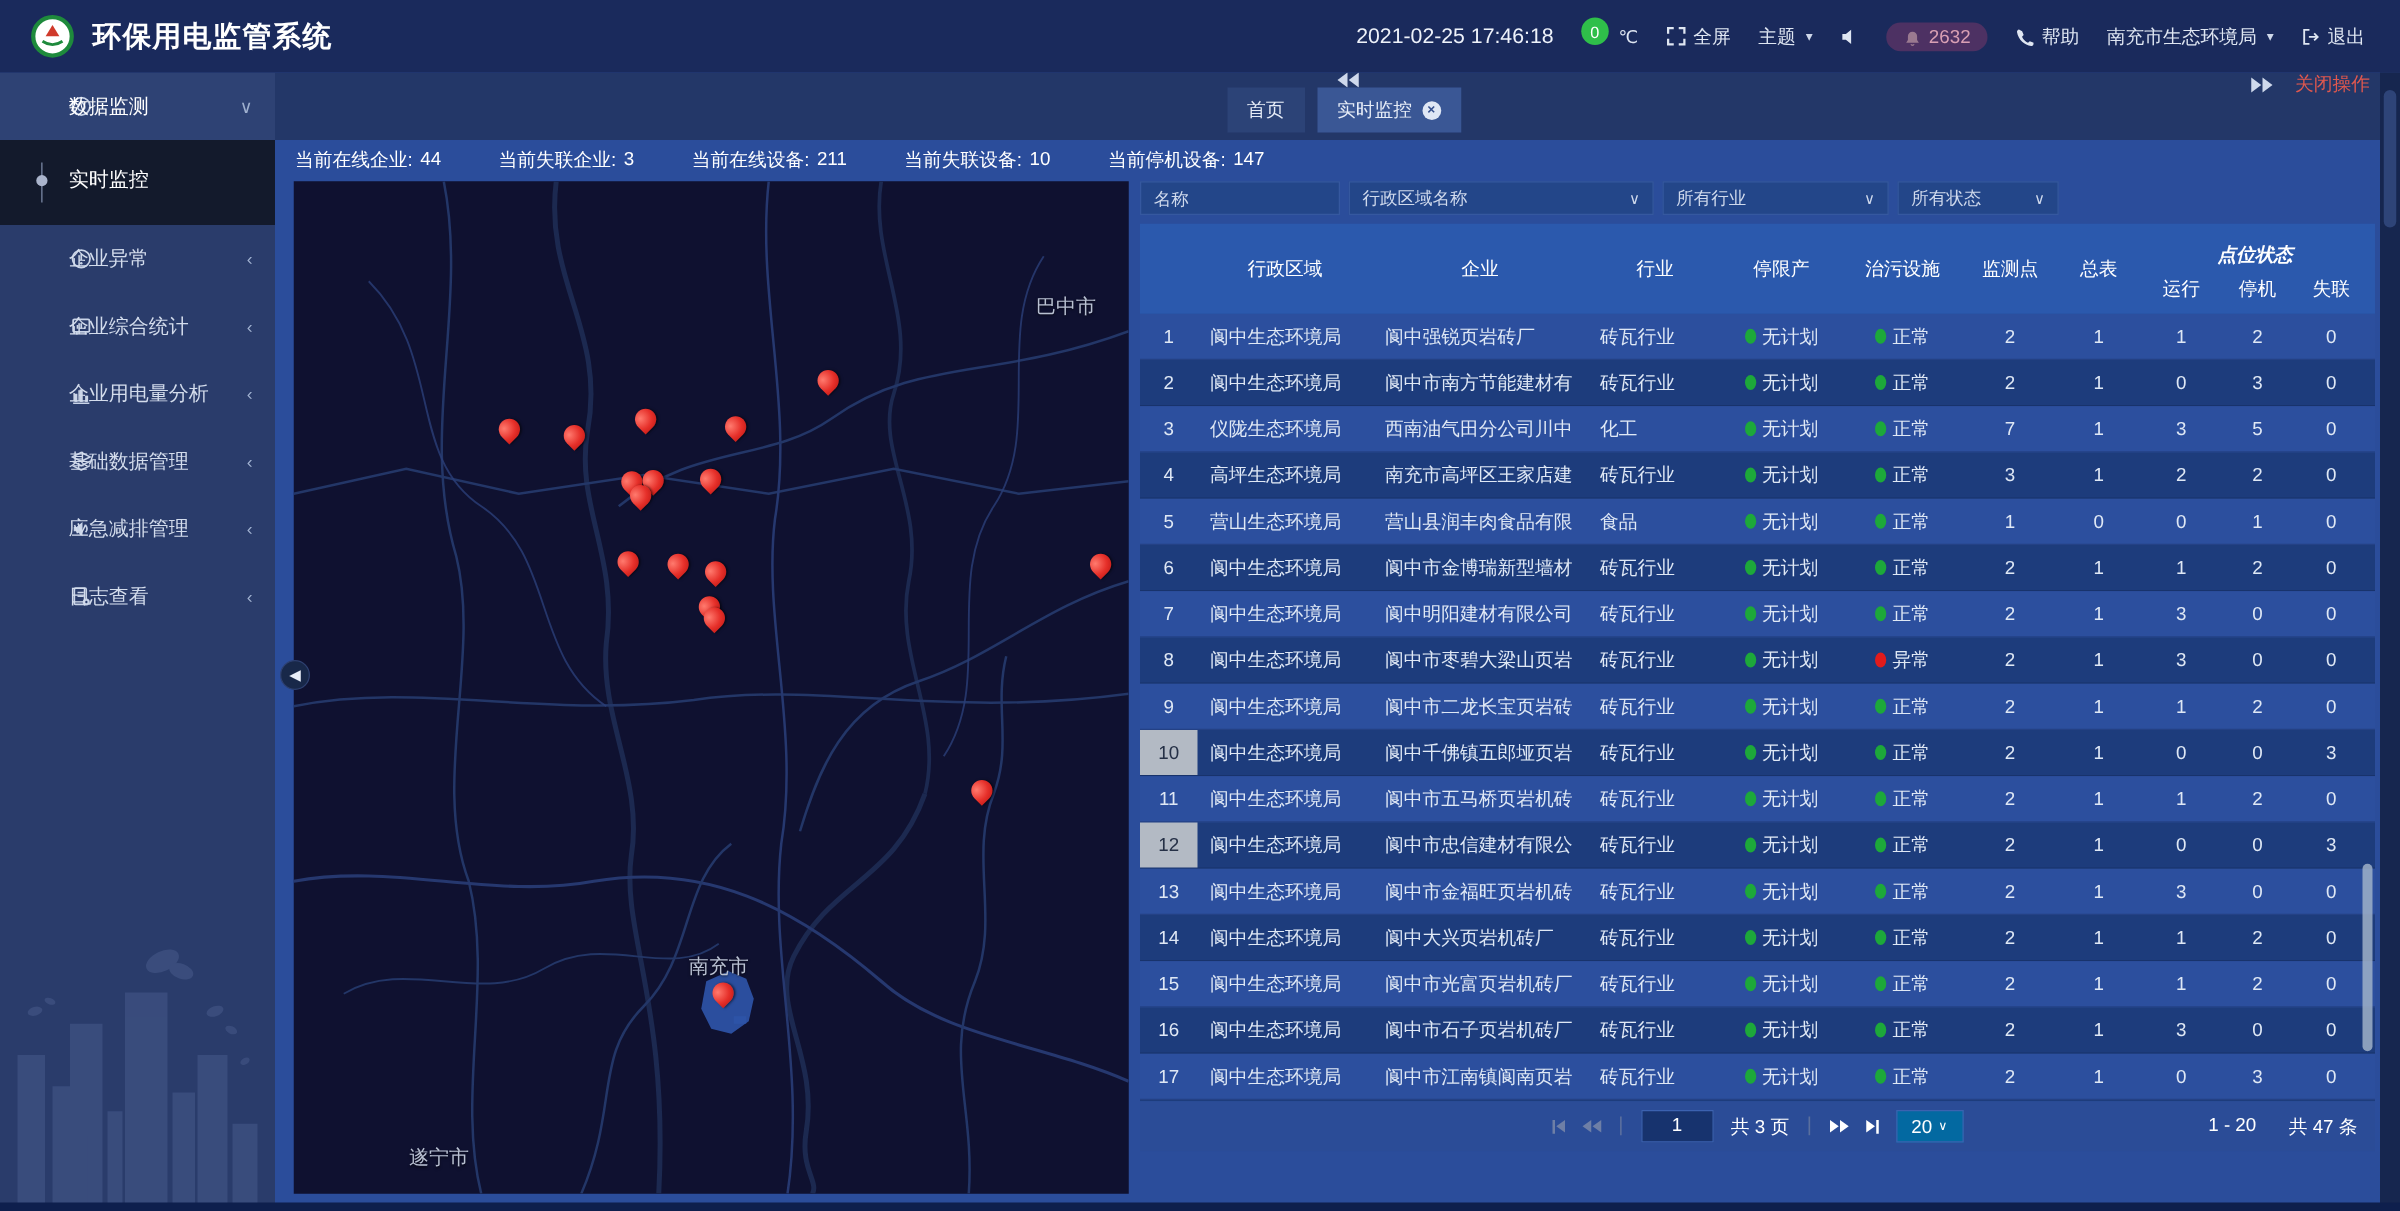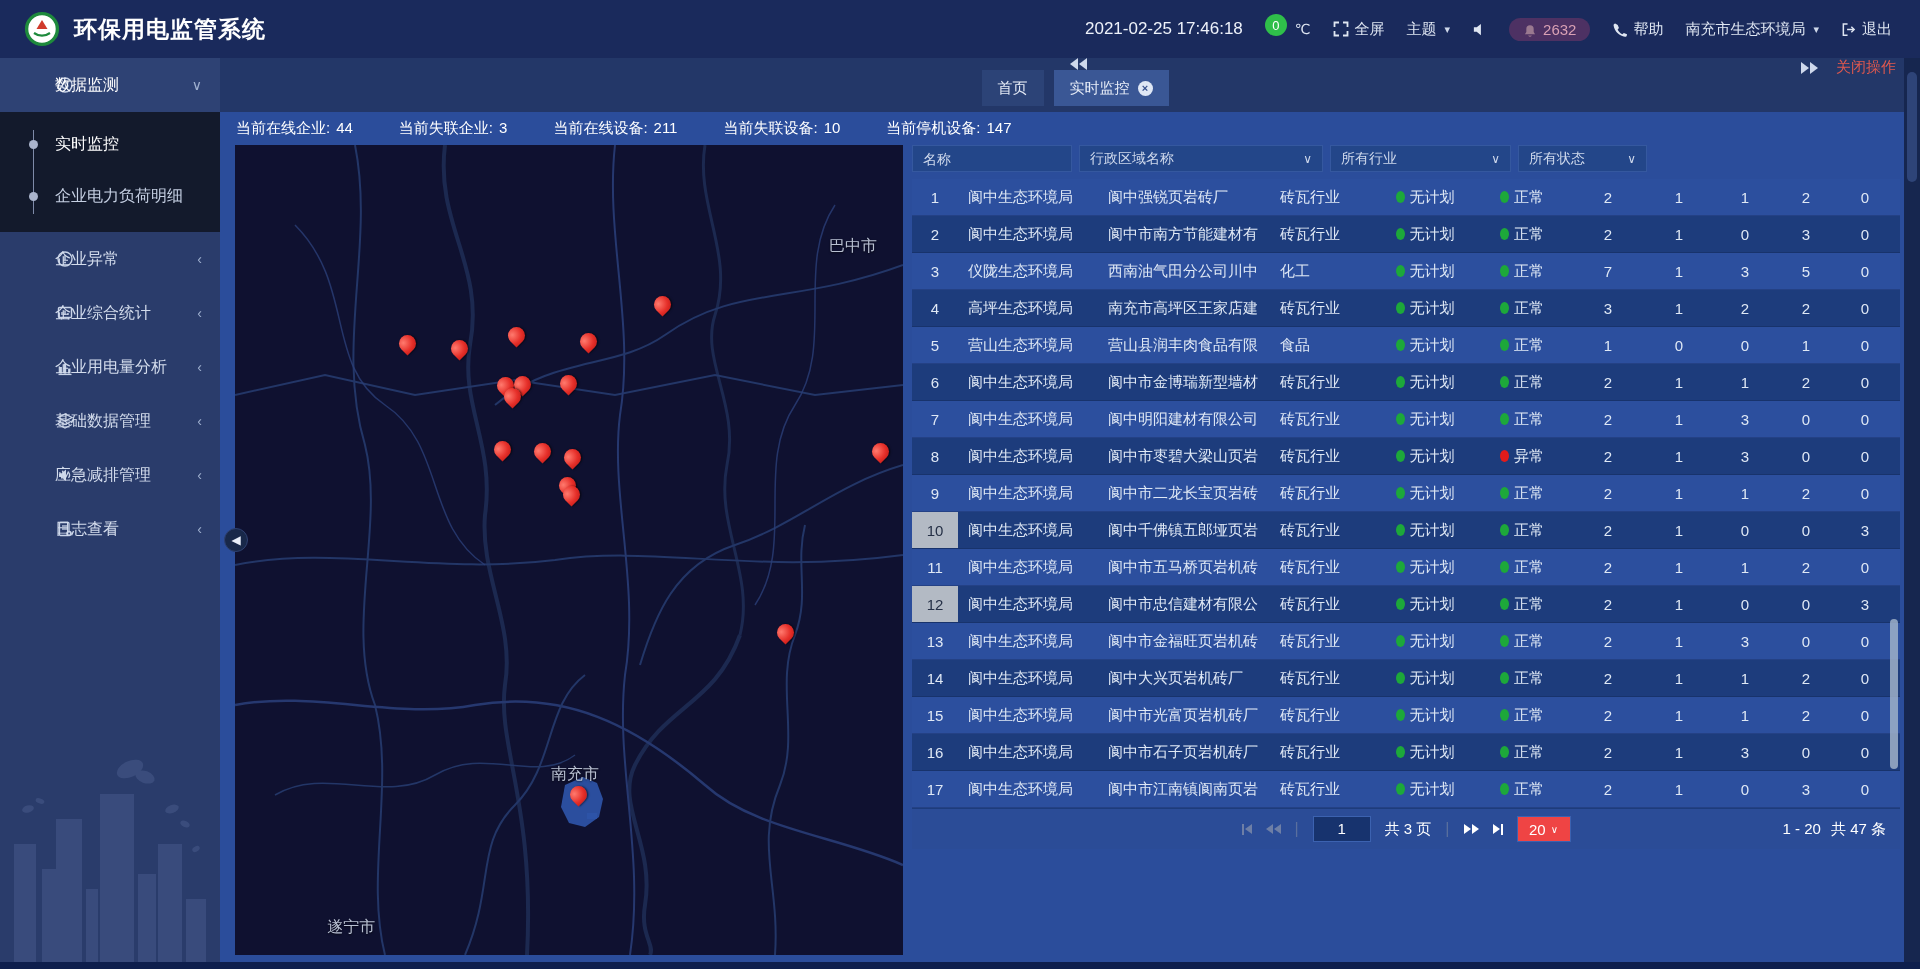--- a/index.html
+++ b/index.html
@@ -100,23 +100,23 @@
   .pager{height:40px;background:#2b4c97;display:flex;align-items:center;position:relative;font-size:15px;color:#fff;}
   .pg-center{margin:0 auto;display:flex;align-items:center;gap:14px;}
   .pg-btn{display:inline-flex;align-items:center;gap:1px;cursor:pointer;color:#ffffff;}
   .pg-btn.disabled{color:#6e7fa6;cursor:default;}
   .pg-btn .tri{border-width:5px;}
   .pg-btn .tri.l{border-right-width:7px;}
   .pg-btn .tri.r{border-left-width:7px;}
   .pg-bar{width:2px;height:11px;background:currentColor;}
   .pg-sep{color:#5a6f9e;font-size:16px;}
   .pg-input{width:56px;height:24px;background:#17336e;border:1px solid #3c62b0;color:#fff;text-align:center;line-height:24px;cursor:text;}
-  .pg-size{width:52px;height:24px;background:#ef4444;border:1px solid #3c62b0;color:#fff;display:flex;align-items:center;justify-content:center;gap:5px;cursor:pointer;}
+  .pg-size{width:52px;height:24px;background:#0369a1;border:1px solid #3c62b0;color:#fff;display:flex;align-items:center;justify-content:center;gap:5px;cursor:pointer;}
   .pg-size .sel-caret{font-size:10px;}
-  .pg-range{position:absolute;right:14px;display:flex;gap:10px;color:#fff;}
+  .pg-range{position:absolute;right:14px;display:flex;gap:26px;color:#fff;}
   
   .vscroll{position:absolute;right:0;top:58px;width:16px;bottom:0;background:#16264f;z-index:40;}
   .vscroll .thumb{position:absolute;left:3px;top:14px;width:10px;height:110px;border-radius:5px;background:#2e4478;}
   .bottom-strip{position:absolute;left:0;bottom:0;width:1920px;height:7px;background:#0e1f4d;z-index:41;}
   svg{display:block;}
 </style>
 </head>
 <body>
 
 <div class="app-header">
@@ -199,24 +199,20 @@
           </svg>
         </span>
         <span class="side-label">数据监测</span>
         <span class="side-chev">∨</span>
       </div>
       <div class="submenu">
         <div class="line"></div>
         <div class="sub-item active">
           <span class="dot"></span>
           <span class="sub-label">实时监控</span>
-        </div>
-        <div class="sub-item">
-          <span class="dot"></span>
-          <span class="sub-label">企业电力负荷明细</span>
         </div>
       </div>
       <div class="side-item">
         <span class="hicon" style="position:absolute;left:28px;width:18px;height:18px;">
           <svg class="sicon" viewBox="0 0 18 18" fill="none" stroke="#c9d4e8" stroke-width="1.4">
             <circle cx="9" cy="9" r="7"></circle>
             <line x1="9" y1="5" x2="9" y2="10"></line>
             <circle cx="9" cy="12.6" r="1" fill="#c9d4e8" stroke="none"></circle>
           </svg>
         </span>
@@ -423,20 +419,34 @@
         <span>所有行业</span>
         <span class="sel-caret">∨</span>
       </div>
       <div class="f-box f-sel f-status">
         <span>所有状态</span>
         <span class="sel-caret">∨</span>
       </div>
     </div>
 
     <div class="table-box">
+      <div class="tgrid thead">
+        <div class="th"></div>
+        <div class="th">行政区域</div>
+        <div class="th">企业</div>
+        <div class="th">行业</div>
+        <div class="th">停限产</div>
+        <div class="th">治污设施</div>
+        <div class="th">监测点</div>
+        <div class="th">总表</div>
+        <div class="th-group">点位状态</div>
+        <div class="th-sub" style="grid-column:9">运行</div>
+        <div class="th-sub" style="grid-column:10">停机</div>
+        <div class="th-sub" style="grid-column:11">失联</div>
+      </div>
       <div class="tbody" id="tbody">
         <div class="tscroll"></div>
       <div class="tgrid trow">
             <div class="td td-idx">1</div>
             <div class="td l">阆中生态环境局</div>
             <div class="td l">阆中强锐页岩砖厂</div>
             <div class="td l">砖瓦行业</div>
             <div class="td status-cell">
               <span class="sdot green"></span>
               <span>无计划</span>

